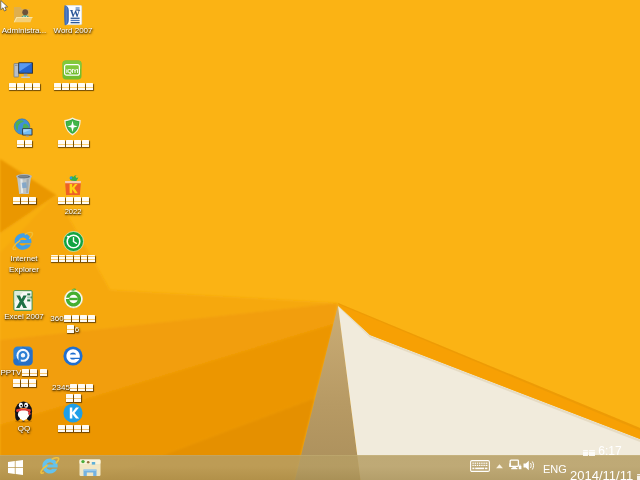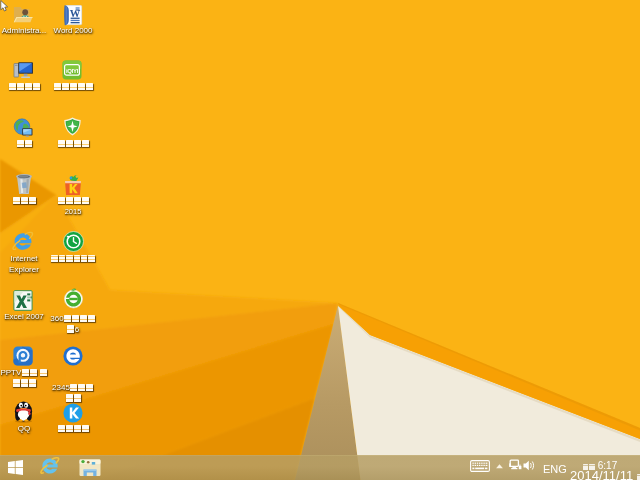--- a/index.html
+++ b/index.html
@@ -146,21 +146,21 @@
  <rect x="3.6" y="1.6" width="16" height="19" rx="0.8" fill="#fdfeff" stroke="#d9e2ee" stroke-width="0.8"></rect>
  <path d="M2.6,1.2 C5.2,1.6 6.8,3.4 6.8,6.6 L6.8,16 C6.8,18.8 5.6,20.6 3.4,21.2 L2.8,21.2 C2,16 2,6 2.6,1.2 Z" fill="#3464b4"></path>
  <path d="M3.4,1.3 C4.6,1.7 5.4,3.2 5.4,6.6 L5.4,16 C5.4,18.6 4.8,20.2 3.6,21 Z" fill="#6a94d4" opacity="0.55"></path>
  <text x="13" y="12.6" font-size="10.5" font-family="Liberation Serif" font-weight="bold" fill="#2b5797" text-anchor="middle">W</text>
  <rect x="8.6" y="13.6" width="9" height="1.3" fill="#2b5797"></rect>
  <rect x="8.6" y="15.8" width="9" height="1.3" fill="#4a77bd"></rect>
  <rect x="8.6" y="18" width="9" height="1.3" fill="#2b5797"></rect>
  <rect x="13.6" y="3.4" width="4" height="1.2" fill="#4a77bd"></rect>
  <rect x="13.6" y="5.4" width="4" height="1.2" fill="#2b5797"></rect>
 </svg>
-<div class="lbl" style="left:41px;top:26px">Word 2000</div>
+<div class="lbl" style="left:41px;top:26px">Word 2007</div>
 
 <svg class="icon" style="left:62px;top:60px" viewBox="0 0 20 20">
  <rect x="0.5" y="0.5" width="19" height="19" rx="3.4" fill="#72bd2f"></rect>
  <rect x="0.5" y="0.5" width="19" height="9.5" rx="3.4" fill="#81c83d"></rect>
  <rect x="2.6" y="4.6" width="14.8" height="10.6" rx="2" fill="none" stroke="#fff" stroke-width="1.2"></rect>
  <text x="10" y="12.6" font-size="6" font-family="Liberation Sans" font-weight="bold" fill="#fff" text-anchor="middle" letter-spacing="-0.3">iQIYI</text>
 </svg>
 <div class="lbl" style="left:41px;top:82px"><span class="cj"></span><span class="cj"></span><span class="cj"></span><span class="cj"></span><span class="cj"></span></div>
 
 <svg class="icon" style="left:63px;top:117px;width:19px;height:20px" viewBox="0 0 19 20">
@@ -172,21 +172,21 @@
 <div class="lbl" style="left:41px;top:139px"><span class="cj"></span><span class="cj"></span><span class="cj"></span><span class="cj"></span></div>
 
 <svg class="icon" style="left:63px;top:174px;width:20px;height:22px" viewBox="0 0 20 22">
  <path d="M8.2,6.5 C6.8,5.8 6.4,4 7.4,2.9 C8.3,1.9 9.9,2 10.7,3 C10.9,1.7 12.2,0.9 13.5,1.3 C14.9,1.7 15.6,3.3 14.9,4.6 L13.2,7.2 Z" fill="#35b04a"></path>
  <circle cx="7.9" cy="3.9" r="1.3" fill="#2f9de0"></circle>
  <circle cx="13.9" cy="2.6" r="1.3" fill="#f2b824"></circle>
  <path d="M2,7 L18,7 L16.9,21 L3.1,21 Z" fill="#ee5f25"></path>
  <path d="M2,7 L18,7 L17.83,9.2 L2.17,9.2 Z" fill="#fae3c8" opacity="0.8"></path>
  <path d="M6.6,10 L9.2,10 L9.2,13.5 L11.9,10 L14.6,10 L11.3,14.1 L14.8,19.3 L11.9,19.3 L9.2,15.3 L9.2,19.3 L6.6,19.3 Z" fill="#ffd211"></path>
 </svg>
-<div class="lbl" style="left:41px;top:196px"><span class="cj"></span><span class="cj"></span><span class="cj"></span><span class="cj"></span><br><span style="font-size:7.5px">2015</span></div>
+<div class="lbl" style="left:41px;top:196px"><span class="cj"></span><span class="cj"></span><span class="cj"></span><span class="cj"></span><br><span style="font-size:7.5px">2022</span></div>
 
 <svg class="icon" style="left:63px;top:231px;width:21px;height:21px" viewBox="0 0 21 21">
  <circle cx="10.5" cy="10.5" r="9.9" fill="#13a341"></circle>
  <circle cx="10.5" cy="10.5" r="10" fill="none" stroke="#d8f0d8" stroke-width="0.7"></circle>
  <circle cx="10.5" cy="10.5" r="6.3" fill="none" stroke="#fff" stroke-width="1.6"></circle>
  <path d="M10.5,6.6 L10.5,10.5 L13.4,12.3" stroke="#fff" stroke-width="1.4" fill="none" stroke-linecap="round"></path>
  <path d="M5.2,7.6 L3.4,4.8 L7,5 Z" fill="#fff"></path>
 </svg>
 <div class="lbl" style="left:41px;top:254px"><span class="cj6"></span><span class="cj6"></span><span class="cj6"></span><span class="cj6"></span><span class="cj6"></span><span class="cj6"></span></div>
 
@@ -266,14 +266,14 @@
  <rect x="9.8" y="6.8" width="2.6" height="3.4" fill="#fff"></rect>
  <rect x="10.4" y="5.6" width="0.6" height="1.2" fill="#fff"></rect>
     <rect x="11.4" y="5.6" width="0.6" height="1.2" fill="#fff"></rect>
 </svg>
 <svg style="position:absolute;left:523px;top:460px" width="12" height="11" viewBox="0 0 12 11">
  <path d="M0.5,3.5 L2.8,3.5 L5.8,0.8 L5.8,10.2 L2.8,7.5 L0.5,7.5 Z" fill="#fff"></path>
  <path d="M7.5,3 C8.4,4.4 8.4,6.6 7.5,8" stroke="#fff" stroke-width="1" fill="none"></path>
  <path d="M9.3,1.5 C11,3.8 11,7.2 9.3,9.5" stroke="#fff" stroke-width="1" fill="none"></path>
 </svg>
 <div class="trtxt" style="left:543px;top:462.5px;font-size:11px">ENG</div>
-<div class="trtxt" style="left:582px;top:460px;font-size:10px"><span class="cjs"></span><span class="cjs"></span> 6:17</div>
+<div class="trtxt" style="left:582px;top:444px;font-size:12px"><span class="cjs"></span><span class="cjs"></span> 6:17</div>
 <div class="trtxt" style="left:570px;top:467.5px;font-size:13px">2014/11/11 <span class="cjs"></span><span class="cjs"></span><span class="cjs"></span></div>
 
 </body></html>

